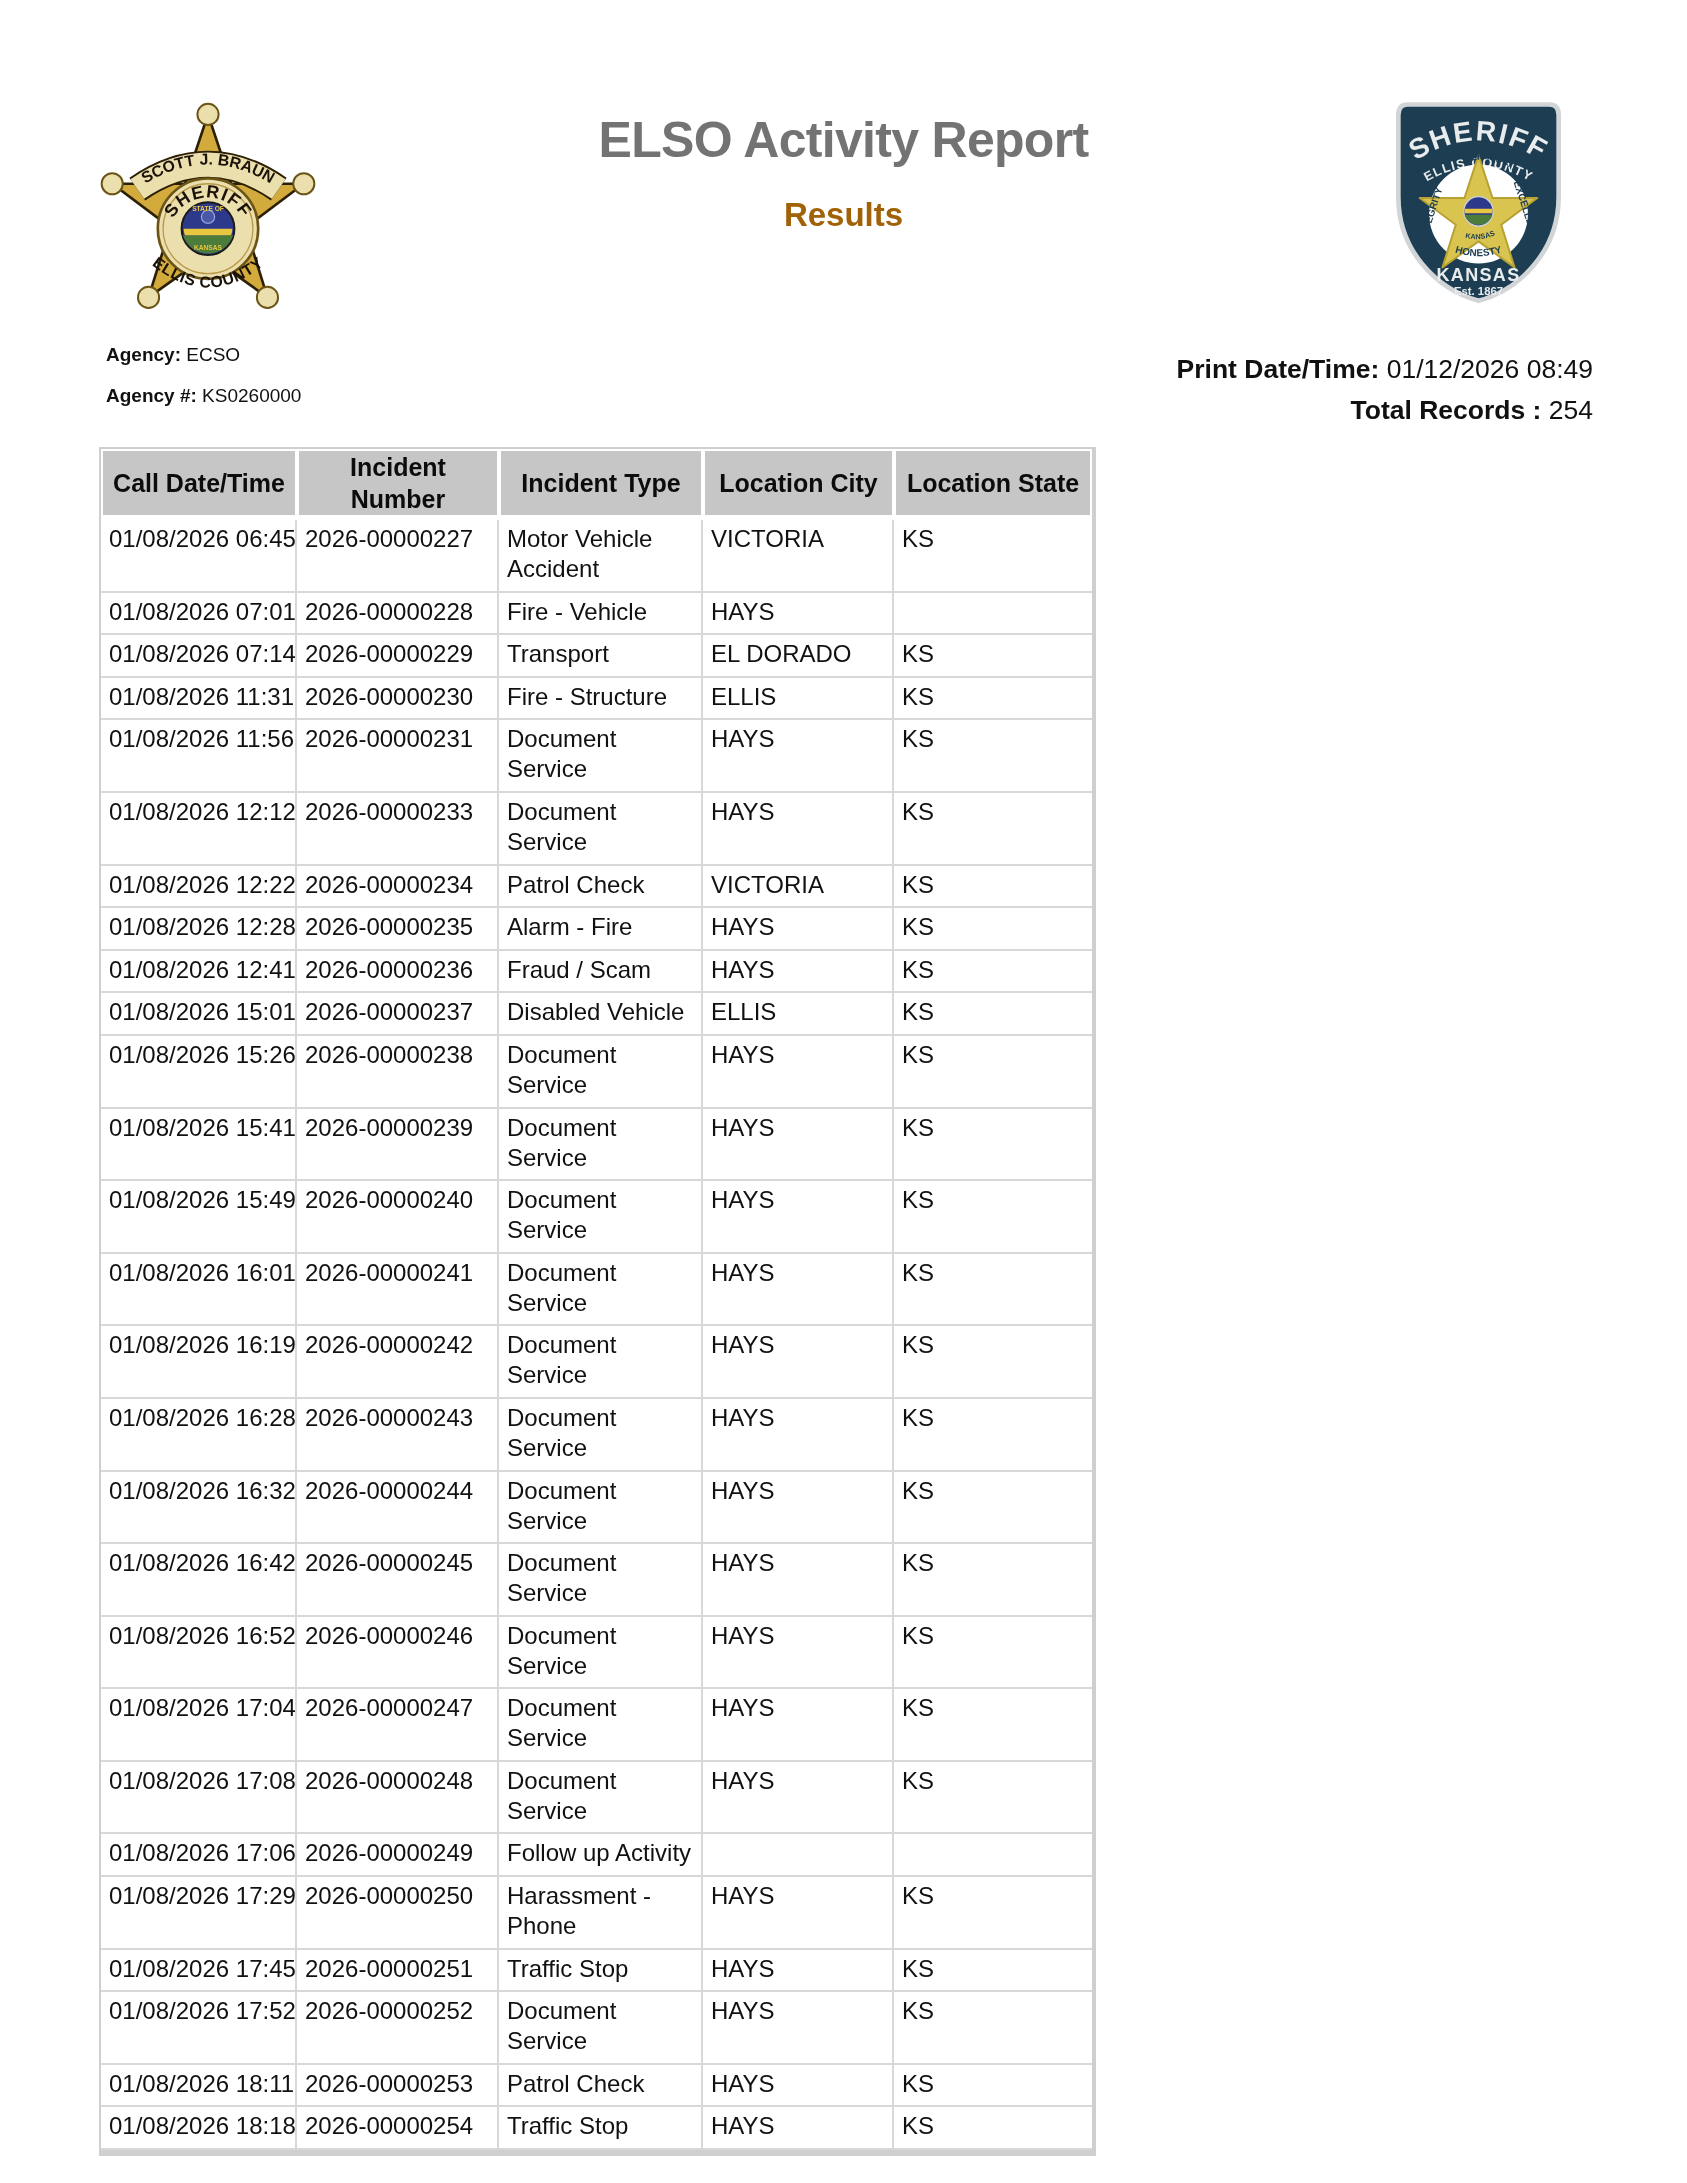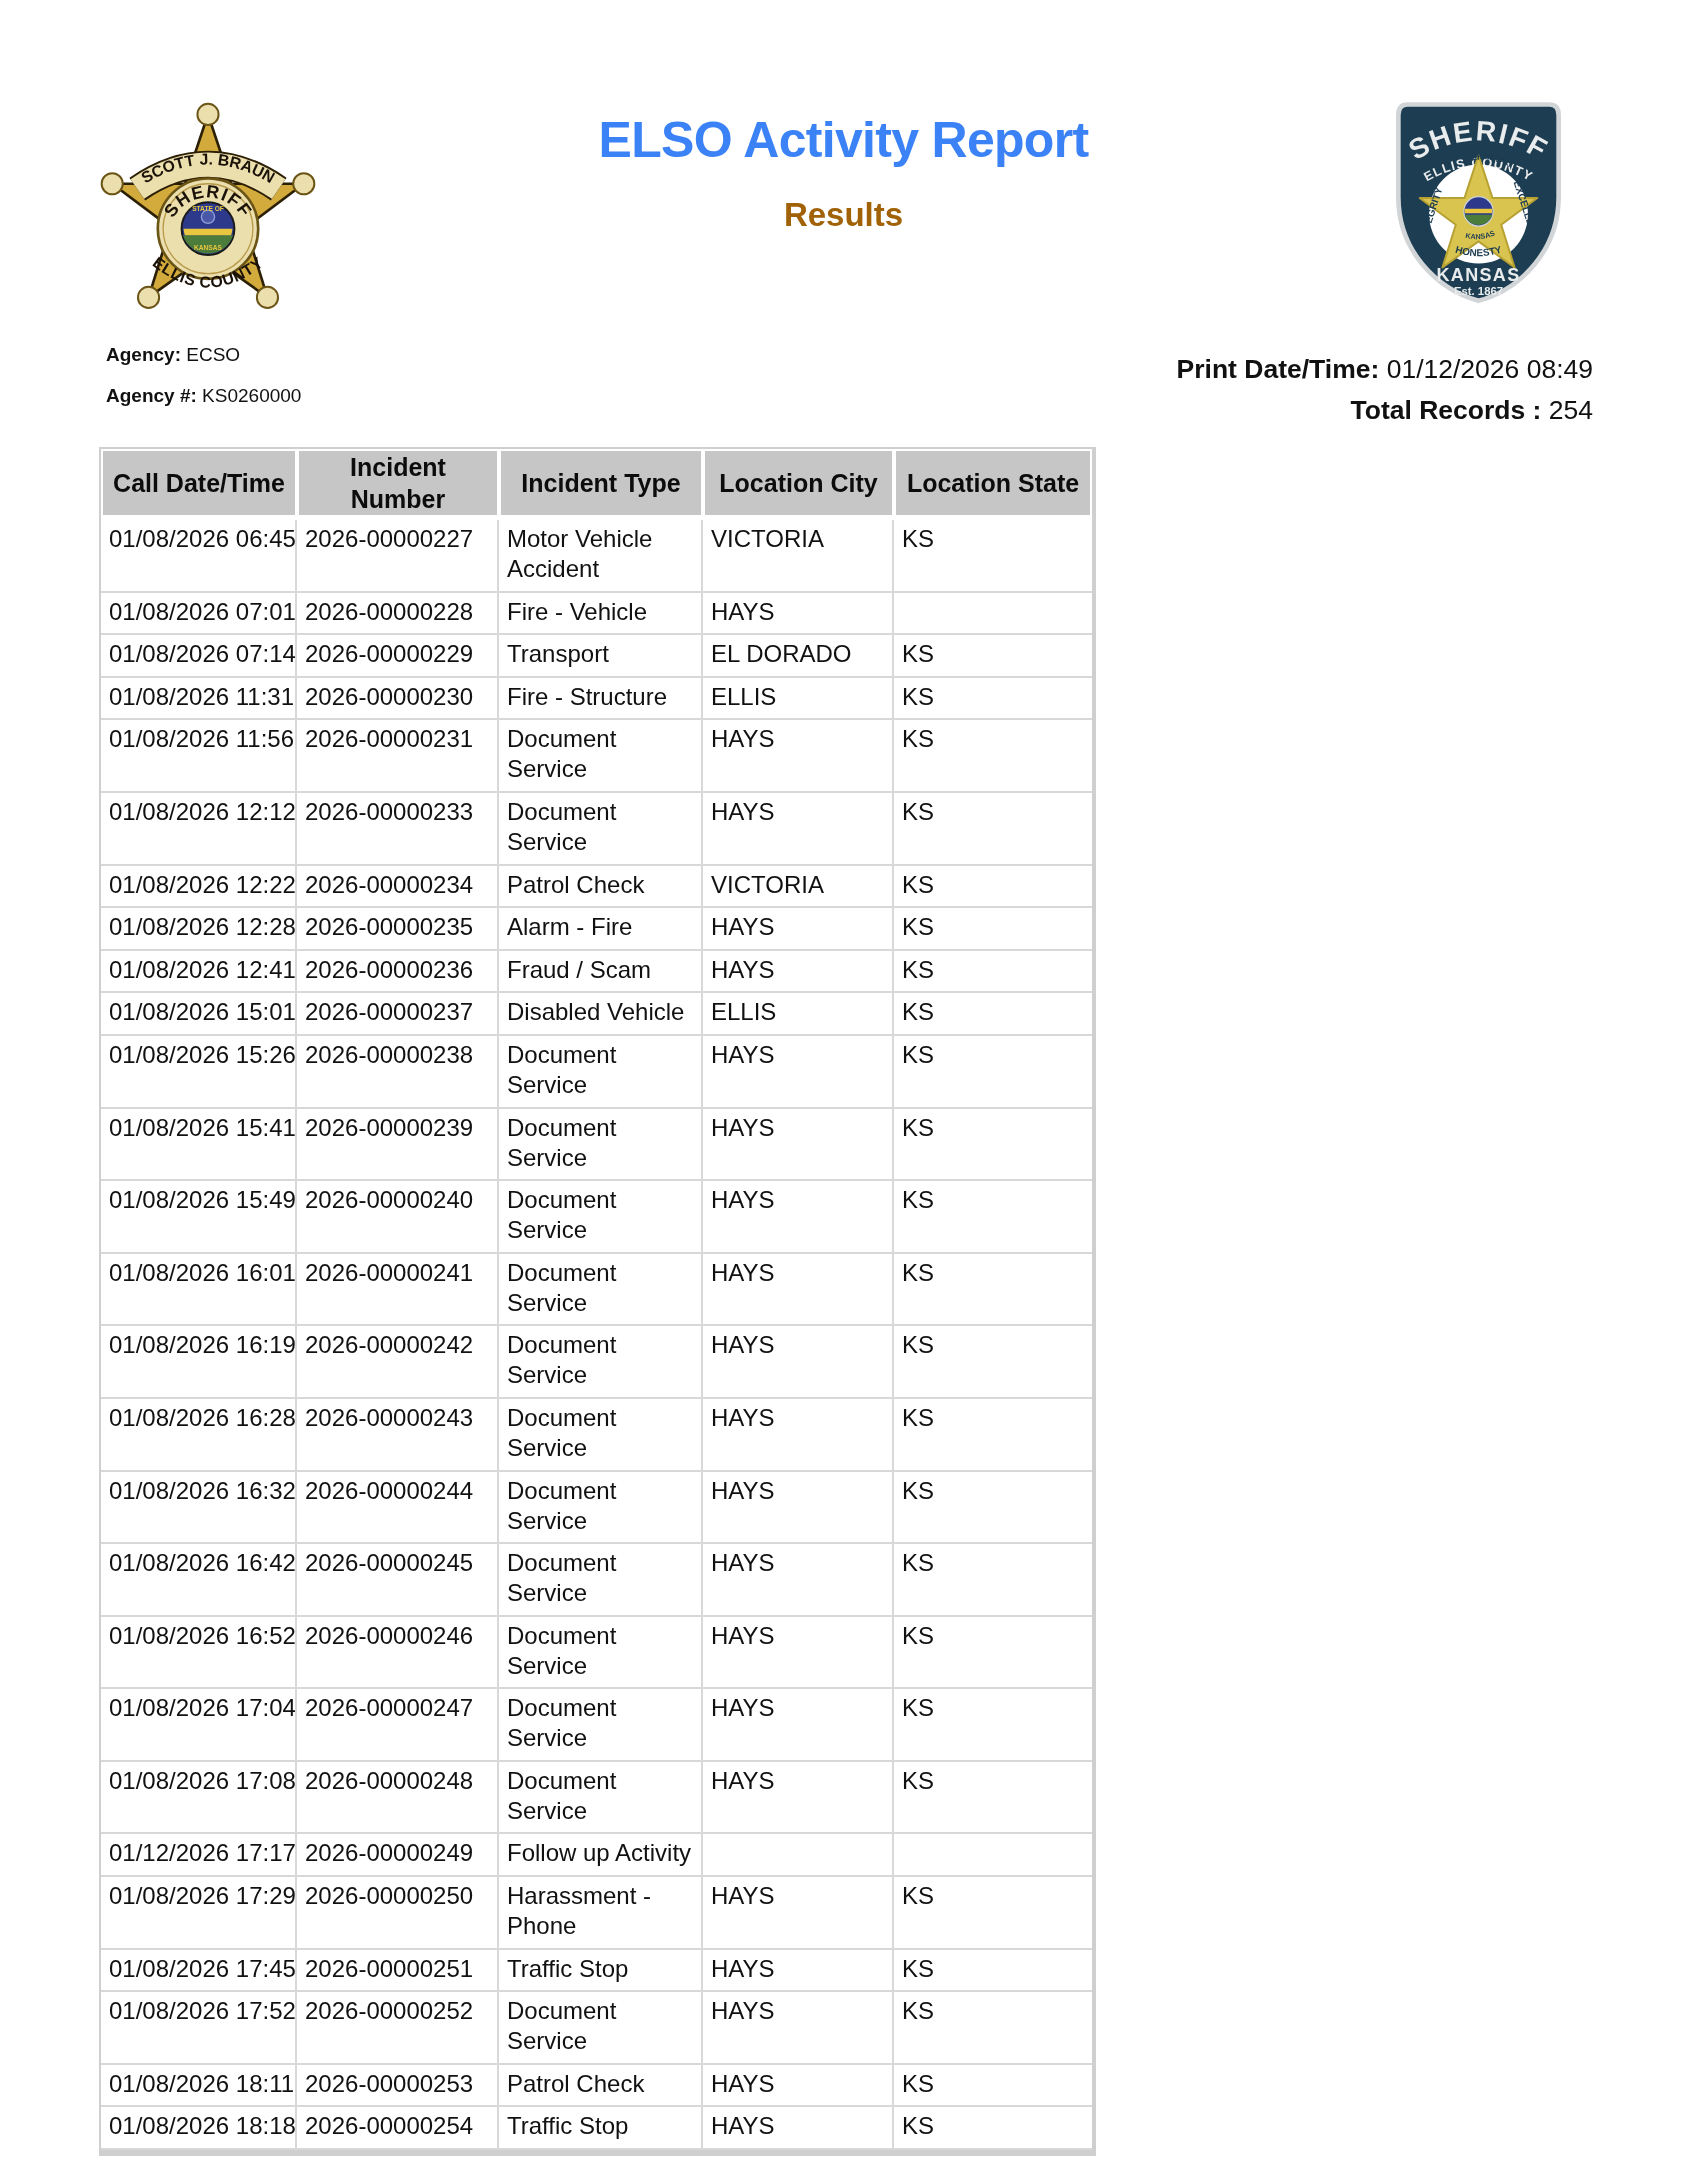--- a/index.html
+++ b/index.html
@@ -4,21 +4,21 @@
 <style>
   html,body{margin:0;padding:0;background:#ffffff;}
   body{font-family:"Liberation Sans", sans-serif; color:#111;}
   .page{position:relative;width:1687px;height:2183px;background:#fff;overflow:hidden;}
 
   
   .star-badge{position:absolute;left:99px;top:99px;width:218px;height:225px;}
   .shield-patch{position:absolute;left:1393px;top:99px;width:171px;height:206px;}
 
   .title{position:absolute;left:0;top:111px;width:1687px;text-align:center;
-         font-size:50px;font-weight:bold;letter-spacing:-0.7px;color:#3b82f6;}
+         font-size:50px;font-weight:bold;letter-spacing:-0.7px;color:#737373;}
   .subtitle{position:absolute;left:0;top:196px;width:1687px;text-align:center;
          font-size:33px;font-weight:bold;color:#a16207;}
 
   .info-left{position:absolute;left:106px;top:334px;font-size:19px;line-height:41px;}
   .info-right{position:absolute;right:94px;top:334px;font-size:26.5px;line-height:41px;text-align:right;margin-top:15px;}
   .lbl{font-weight:bold;}
 
   
   .report-table{position:absolute;left:99px;top:447px;width:991px;
       border-collapse:separate;border-spacing:0;table-layout:fixed;
@@ -299,21 +299,21 @@
       <td class="nowrap">KS</td>
     </tr>
         <tr>
       <td class="nowrap">01/08/2026 17:08</td>
       <td class="nowrap">2026-00000248</td>
       <td>Document Service</td>
       <td class="nowrap">HAYS</td>
       <td class="nowrap">KS</td>
     </tr>
         <tr>
-      <td class="nowrap">01/12/2026 17:17</td>
+      <td class="nowrap">01/08/2026 17:06</td>
       <td class="nowrap">2026-00000249</td>
       <td>Follow up Activity</td>
       <td class="nowrap"></td>
       <td class="nowrap"></td>
     </tr>
         <tr>
       <td class="nowrap">01/08/2026 17:29</td>
       <td class="nowrap">2026-00000250</td>
       <td>Harassment - Phone</td>
       <td class="nowrap">HAYS</td>

